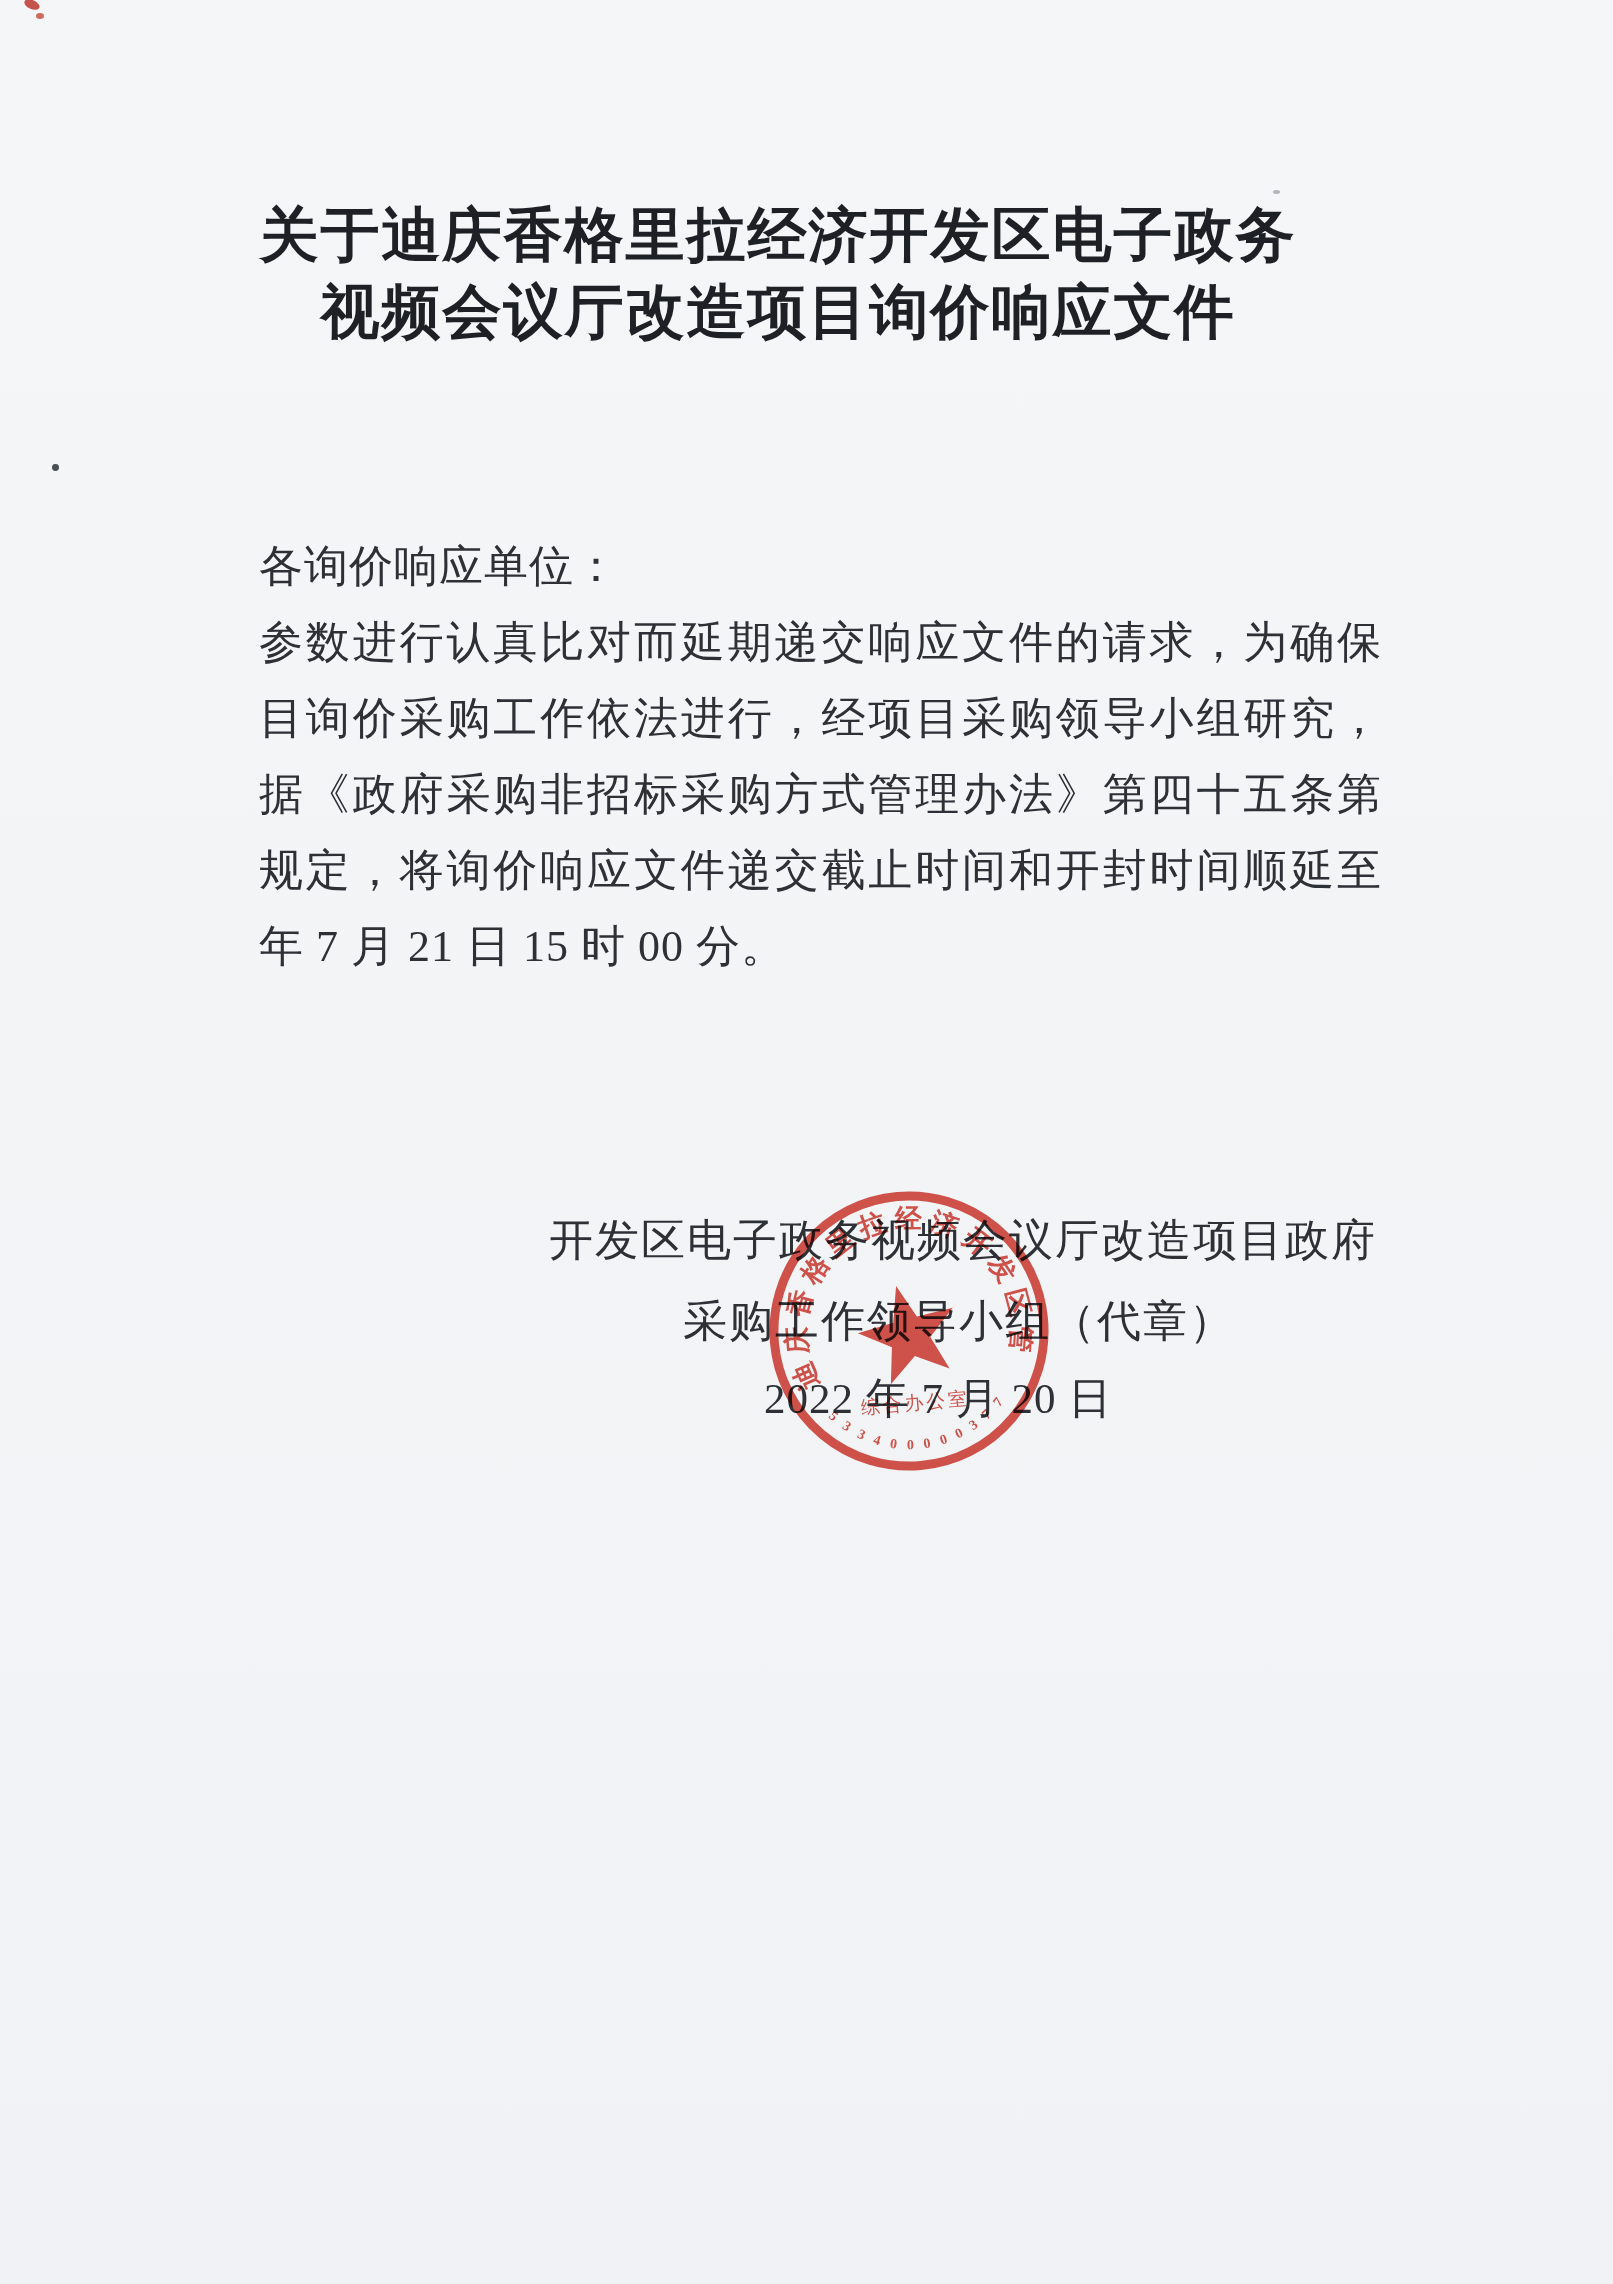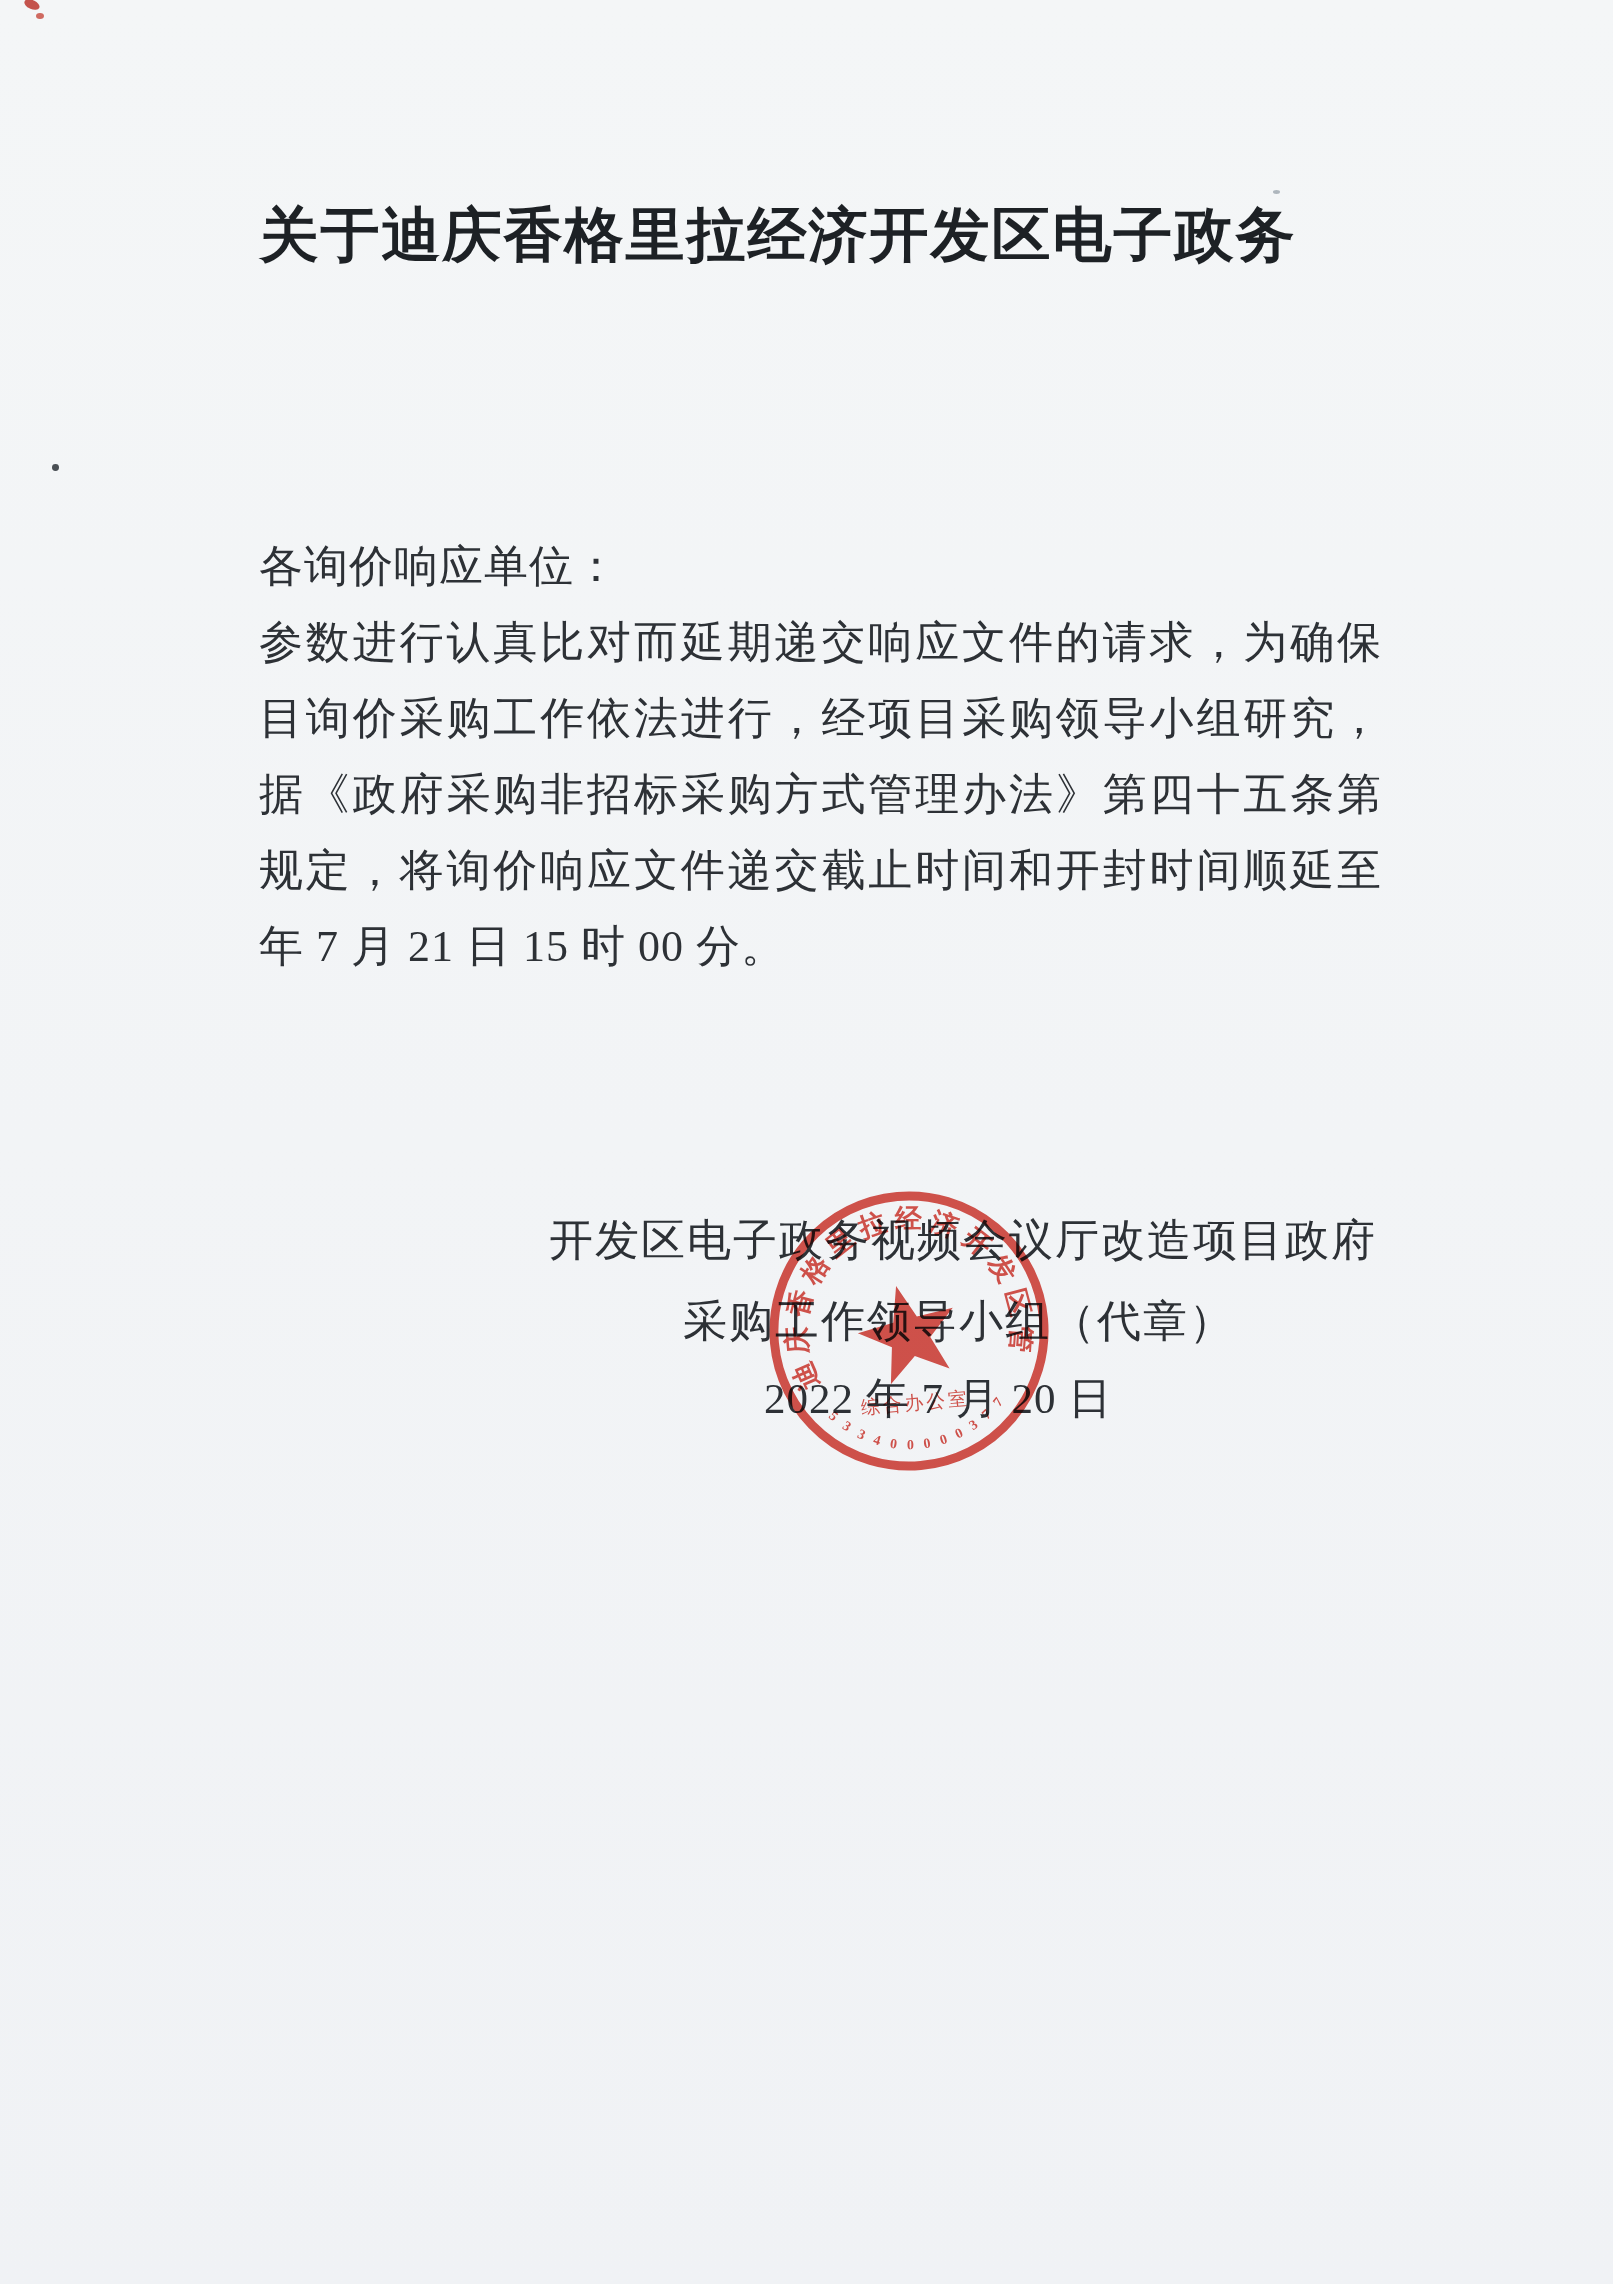--- a/index.html
+++ b/index.html
@@ -68,20 +68,21 @@
 
 <div class="page">
 
   <div class="speck speck-red-1"></div>
   <div class="speck speck-red-2"></div>
   <div class="speck speck-ink"></div>
   <div class="speck speck-faint"></div>
 
   <div class="title-block">
     <div>关于迪庆香格里拉经济开发区电子政务</div>
+    <div>视频会议厅改造项目询价响应文件</div>
   </div>
 
   <div class="content">
     <div class="line salutation">各询价响应单位：</div>
     <div class="line">参数进行认真比对而延期递交响应文件的请求，为确保本项</div>
     <div class="line">目询价采购工作依法进行，经项目采购领导小组研究，特根</div>
     <div class="line">据《政府采购非招标采购方式管理办法》第四十五条第二款</div>
     <div class="line">规定，将询价响应文件递交截止时间和开封时间顺延至 2022</div>
     <div class="line last">年 7 月 21 日 15 时 00 分。</div>
   </div>

